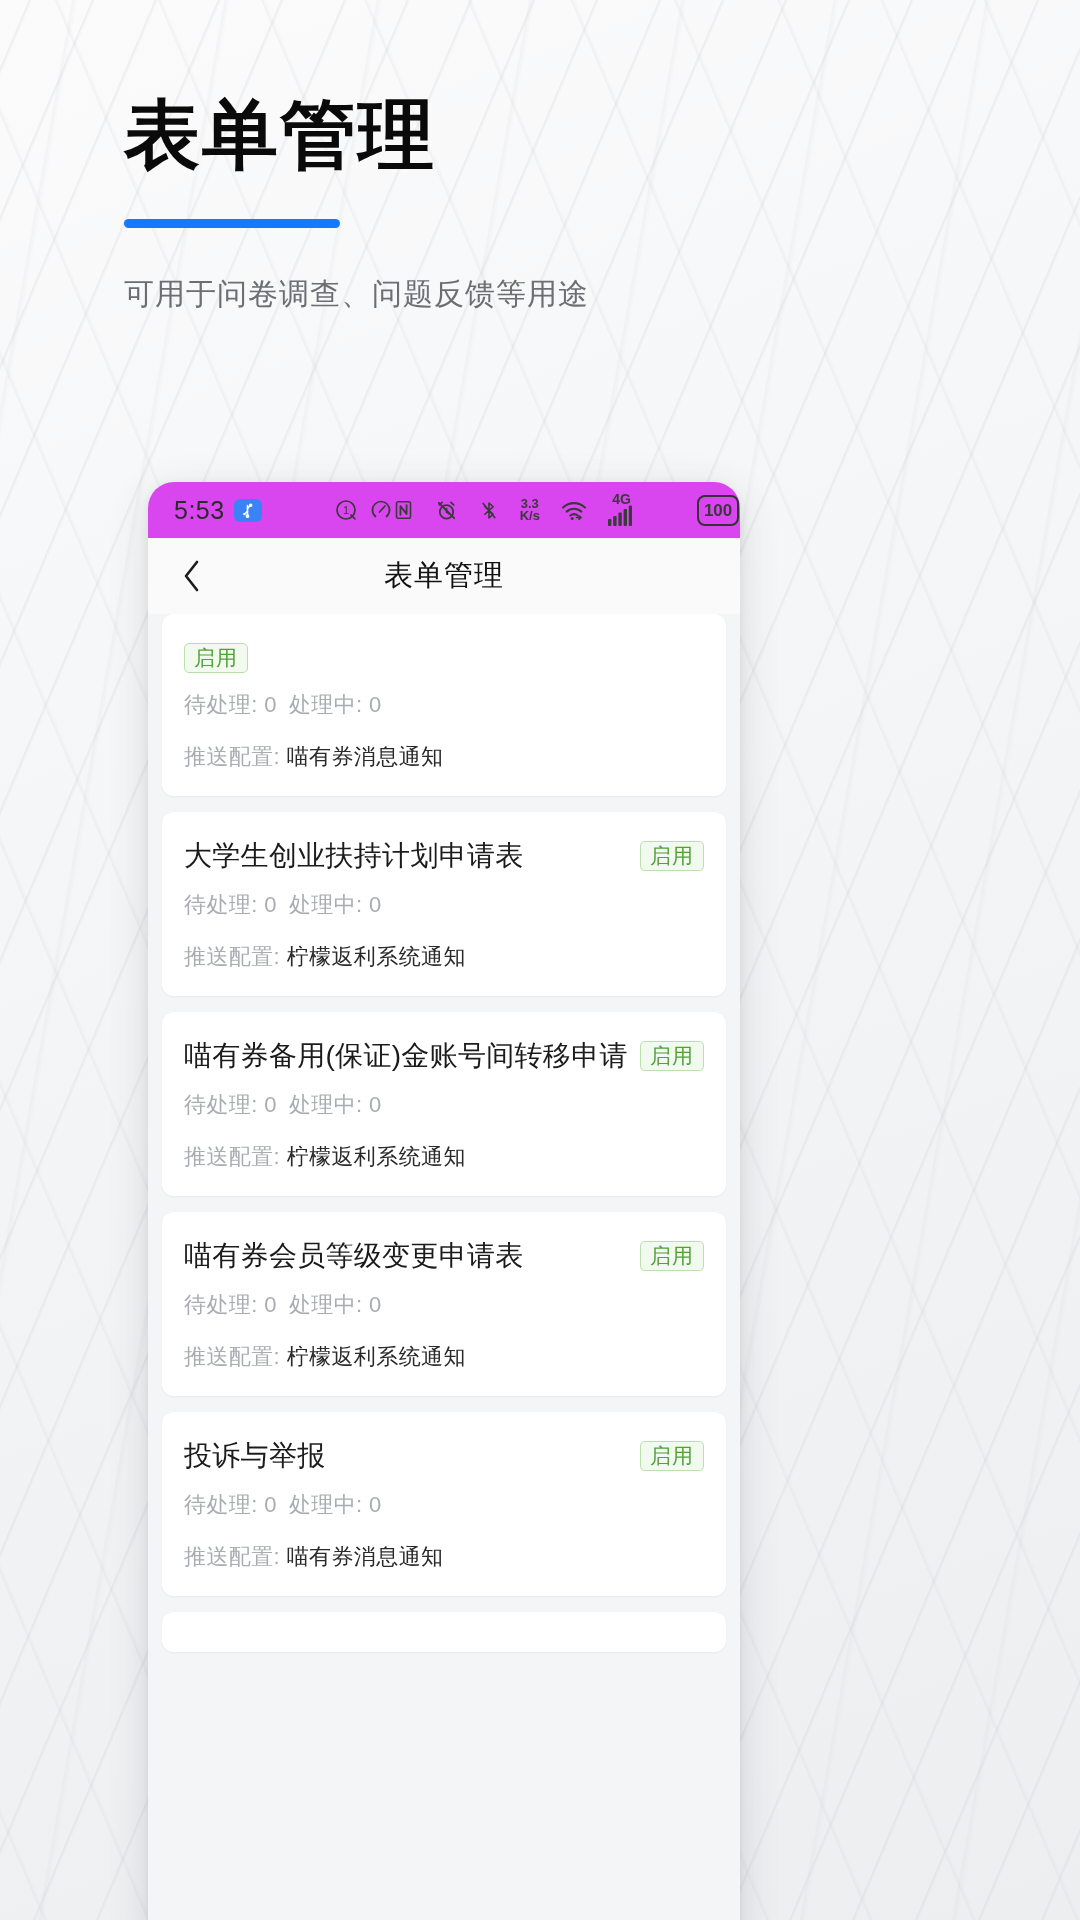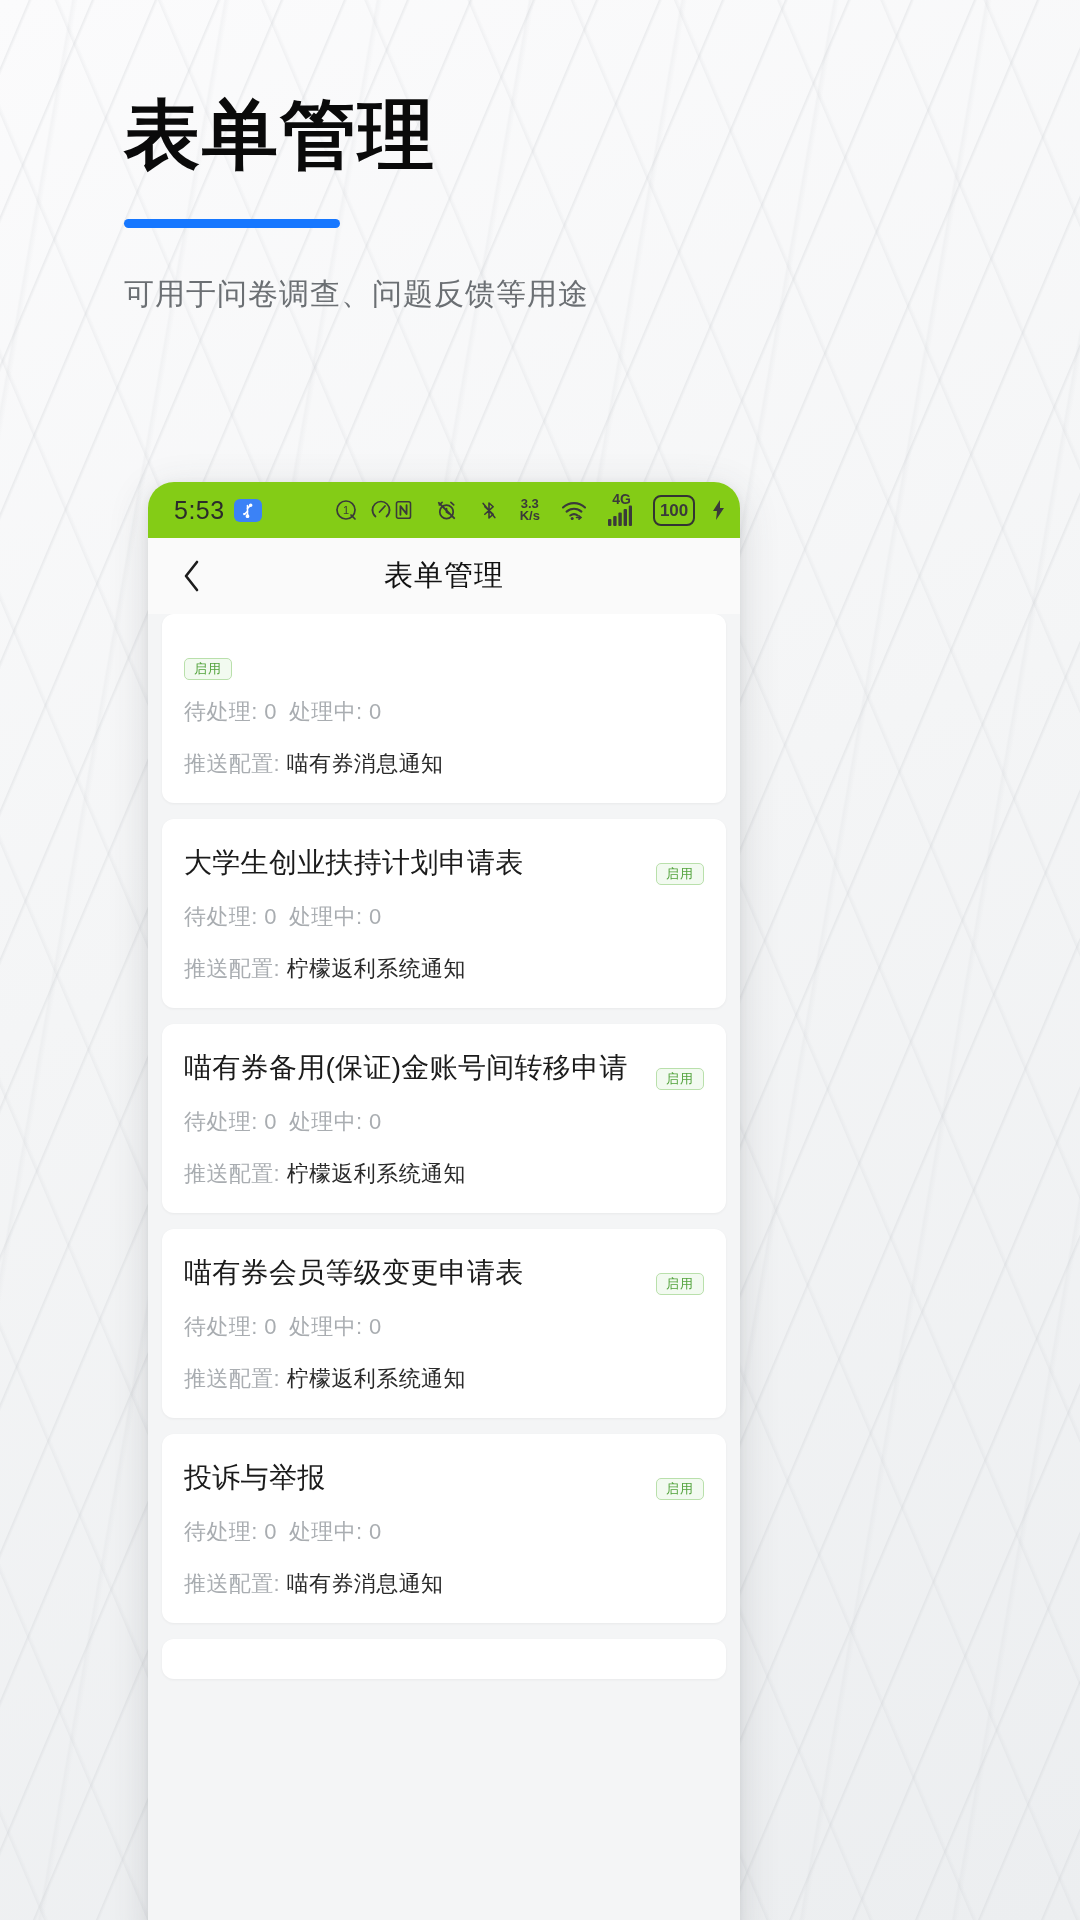--- a/index.html
+++ b/index.html
@@ -72,21 +72,21 @@
     width: 592px; height: 1460px;
     background: #f4f5f6;
     border-radius: 26px 26px 0 0;
     box-shadow: 0 10px 40px rgba(60,66,75,0.16), 0 2px 8px rgba(60,66,75,0.08);
     overflow: hidden;
   }
 
   
   #statusbar {
     height: 56px;
-    background: #84cc16;
+    background: #d946ef;
     display: flex;
     align-items: center;
     padding: 0 22px 0 26px;
     font-size: 22px;
     color: #2b2b2b;
   }
   #status-left { display: flex; align-items: center; gap: 9px; }
   #status-time { font-size: 25px; font-weight: 500; letter-spacing: 0.5px; }
   .usb-chip {
     width: 28px; height: 23px;
@@ -111,21 +111,21 @@
     font-size: 13px; line-height: 12px; text-align: center;
     letter-spacing: 0; font-weight: 600; color: #3a3a3a;
   }
   .battery {
     border: 2.5px solid #333;
     border-radius: 8px;
     padding: 0 5px;
     font-size: 17px; font-weight: 700;
     line-height: 21px;
     height: 31px;
-    display: flex; align-items: center;
+    display: flex; align-items: center; margin-left: 44px;
   }
 
   
   #appbar {
     height: 76px;
     background: #fafafa;
     display: flex; align-items: center;
     position: relative;
   }
   #back-btn {
@@ -156,22 +156,22 @@
   }
   .card-title {
     flex: 1;
     font-size: 28px;
     color: #1b1b1b;
     line-height: 1.25;
     letter-spacing: 0.3px;
   }
   .status-badge {
     flex: 0 0 auto;
-    margin-top: 18px;
-    font-size: 13px;
+    margin-top: 3px;
+    font-size: 21px;
     color: #52a23b;
     background: #f2faf0;
     border: 1px solid #b9e0ab;
     border-radius: 5px;
     padding: 3px 9px 4px 9px;
     line-height: 1;
     letter-spacing: 1px;
   }
   .card-counts {
     margin-top: 17px;

